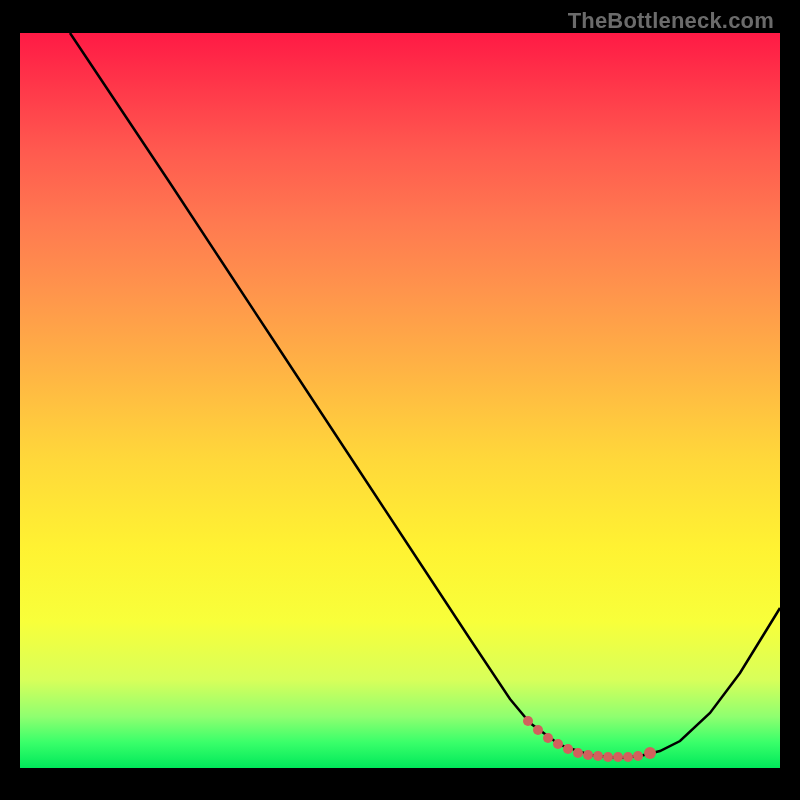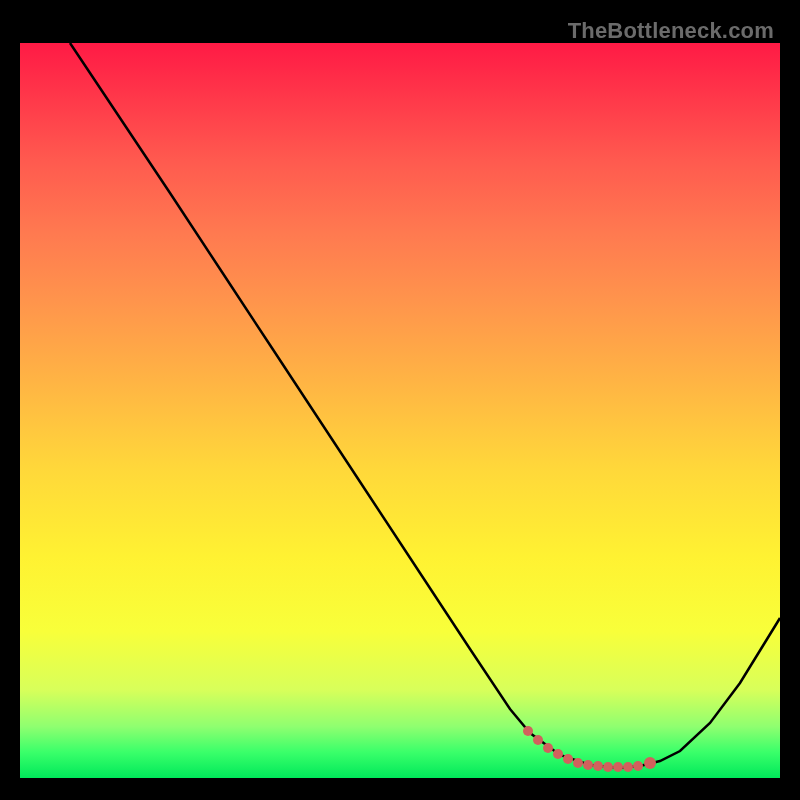--- a/index.html
+++ b/index.html
@@ -1,19 +1,19 @@
 <!DOCTYPE html>
 <html><head>
 <meta charset="utf-8">
 <style>
   * { margin: 0; padding: 0; box-sizing: border-box; }
   html, body { width: 800px; height: 800px; background: #000; overflow: hidden; }
   .frame {
     position: absolute;
-    left: 20px; top: 18px;
+    left: 20px; top: 8px;
     width: 760px; height: 760px;
     background: #000;
   }
   .watermark {
     position: absolute;
     top: 0; right: 6px;
     font-family: Arial, Helvetica, sans-serif;
     font-size: 22px;
     font-weight: 600;
     color: #6b6b6b;

